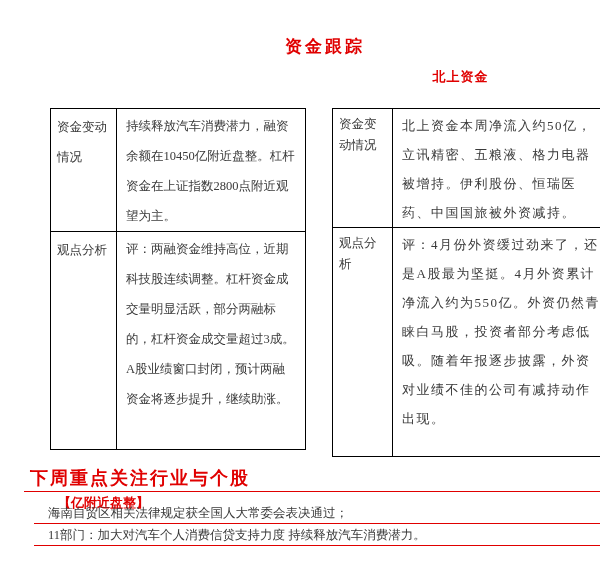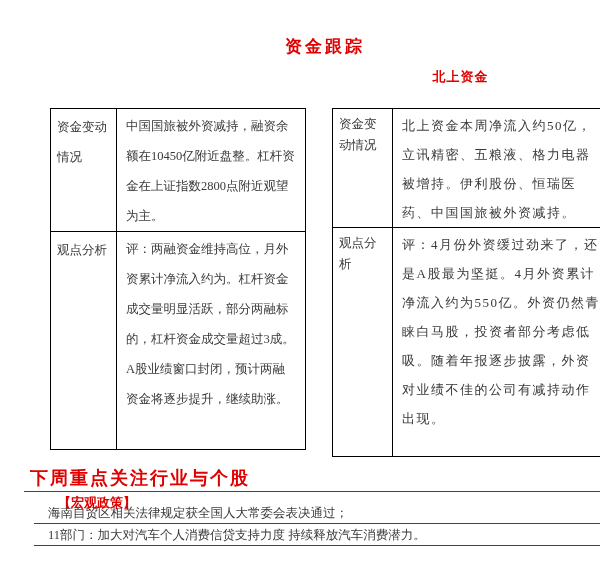--- a/index.html
+++ b/index.html
@@ -119,25 +119,25 @@
   <div class="subtitle subtitle-right">北上资金</div>
 
   <table class="fund-table left-table">
     <colgroup>
         <col class="c1">
         <col class="c2">
       </colgroup>
     <tbody>
         <tr class="r1">
       <td class="label-cell">资金变动情况</td>
-      <td class="content-cell">中国国旅被外资减持，融资余额在10450亿附近盘整。杠杆资金在上证指数2800点附近观望为主。</td>
+      <td class="content-cell">持续释放汽车消费潜力，融资余额在10450亿附近盘整。杠杆资金在上证指数2800点附近观望为主。</td>
     </tr>
     <tr class="r2">
       <td class="label-cell">观点分析</td>
-      <td class="content-cell">评：两融资金维持高位，月外资累计净流入约为。杠杆资金成交量明显活跃，部分两融标的，杠杆资金成交量超过3成。
+      <td class="content-cell">评：两融资金维持高位，近期科技股连续调整。杠杆资金成交量明显活跃，部分两融标的，杠杆资金成交量超过3成。
 A股业绩窗口封闭，预计两融资金将逐步提升，继续助涨。</td>
     </tr>
   </tbody>
     </table>
 
   <table class="fund-table right-table">
     <colgroup>
         <col class="c1">
         <col class="c2">
       </colgroup>
@@ -148,20 +148,20 @@
     </tr>
     <tr class="r2">
       <td class="label-cell">观点分析</td>
       <td class="content-cell">评：4月份外资缓过劲来了，还是A股最为坚挺。4月外资累计净流入约为550亿。外资仍然青睐白马股，投资者部分考虑低吸。随着年报逐步披露，外资对业绩不佳的公司有减持动作出现。</td>
     </tr>
   </tbody>
     </table>
 
   <div class="section-title">下周重点关注行业与个股</div>
 
-  <div class="macro-label">【宏观政策】</div>
+  <div class="macro-label">【亿附近盘整】</div>
 
   <div class="policy-list">
     <div class="policy-row">海南自贸区相关法律规定获全国人大常委会表决通过；</div>
     <div class="policy-row">11部门：加大对汽车个人消费信贷支持力度 持续释放汽车消费潜力。</div>
   </div>
 
 </div>
 
 </body></html>

